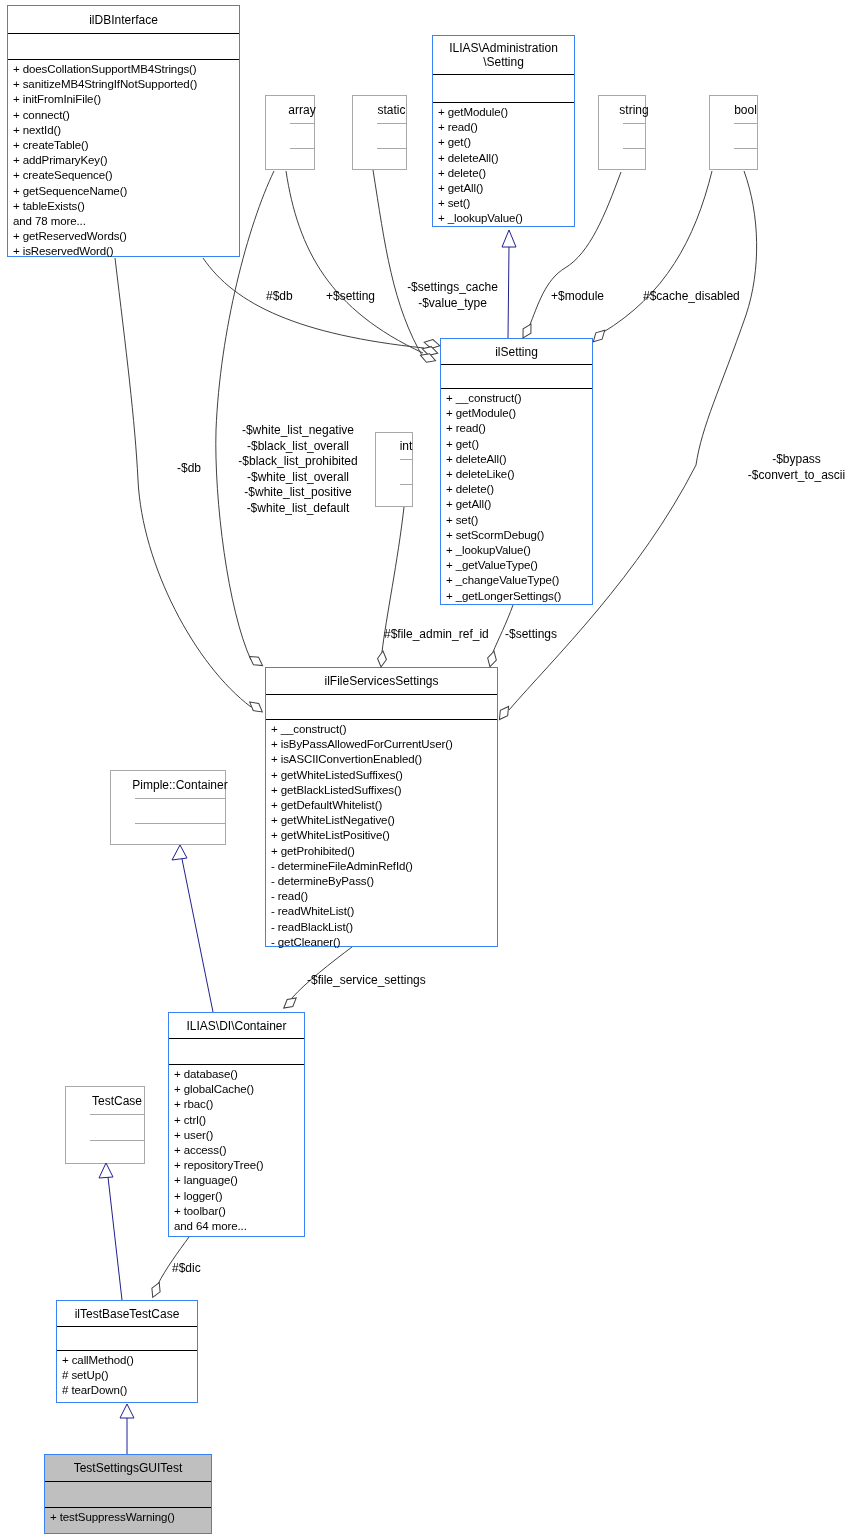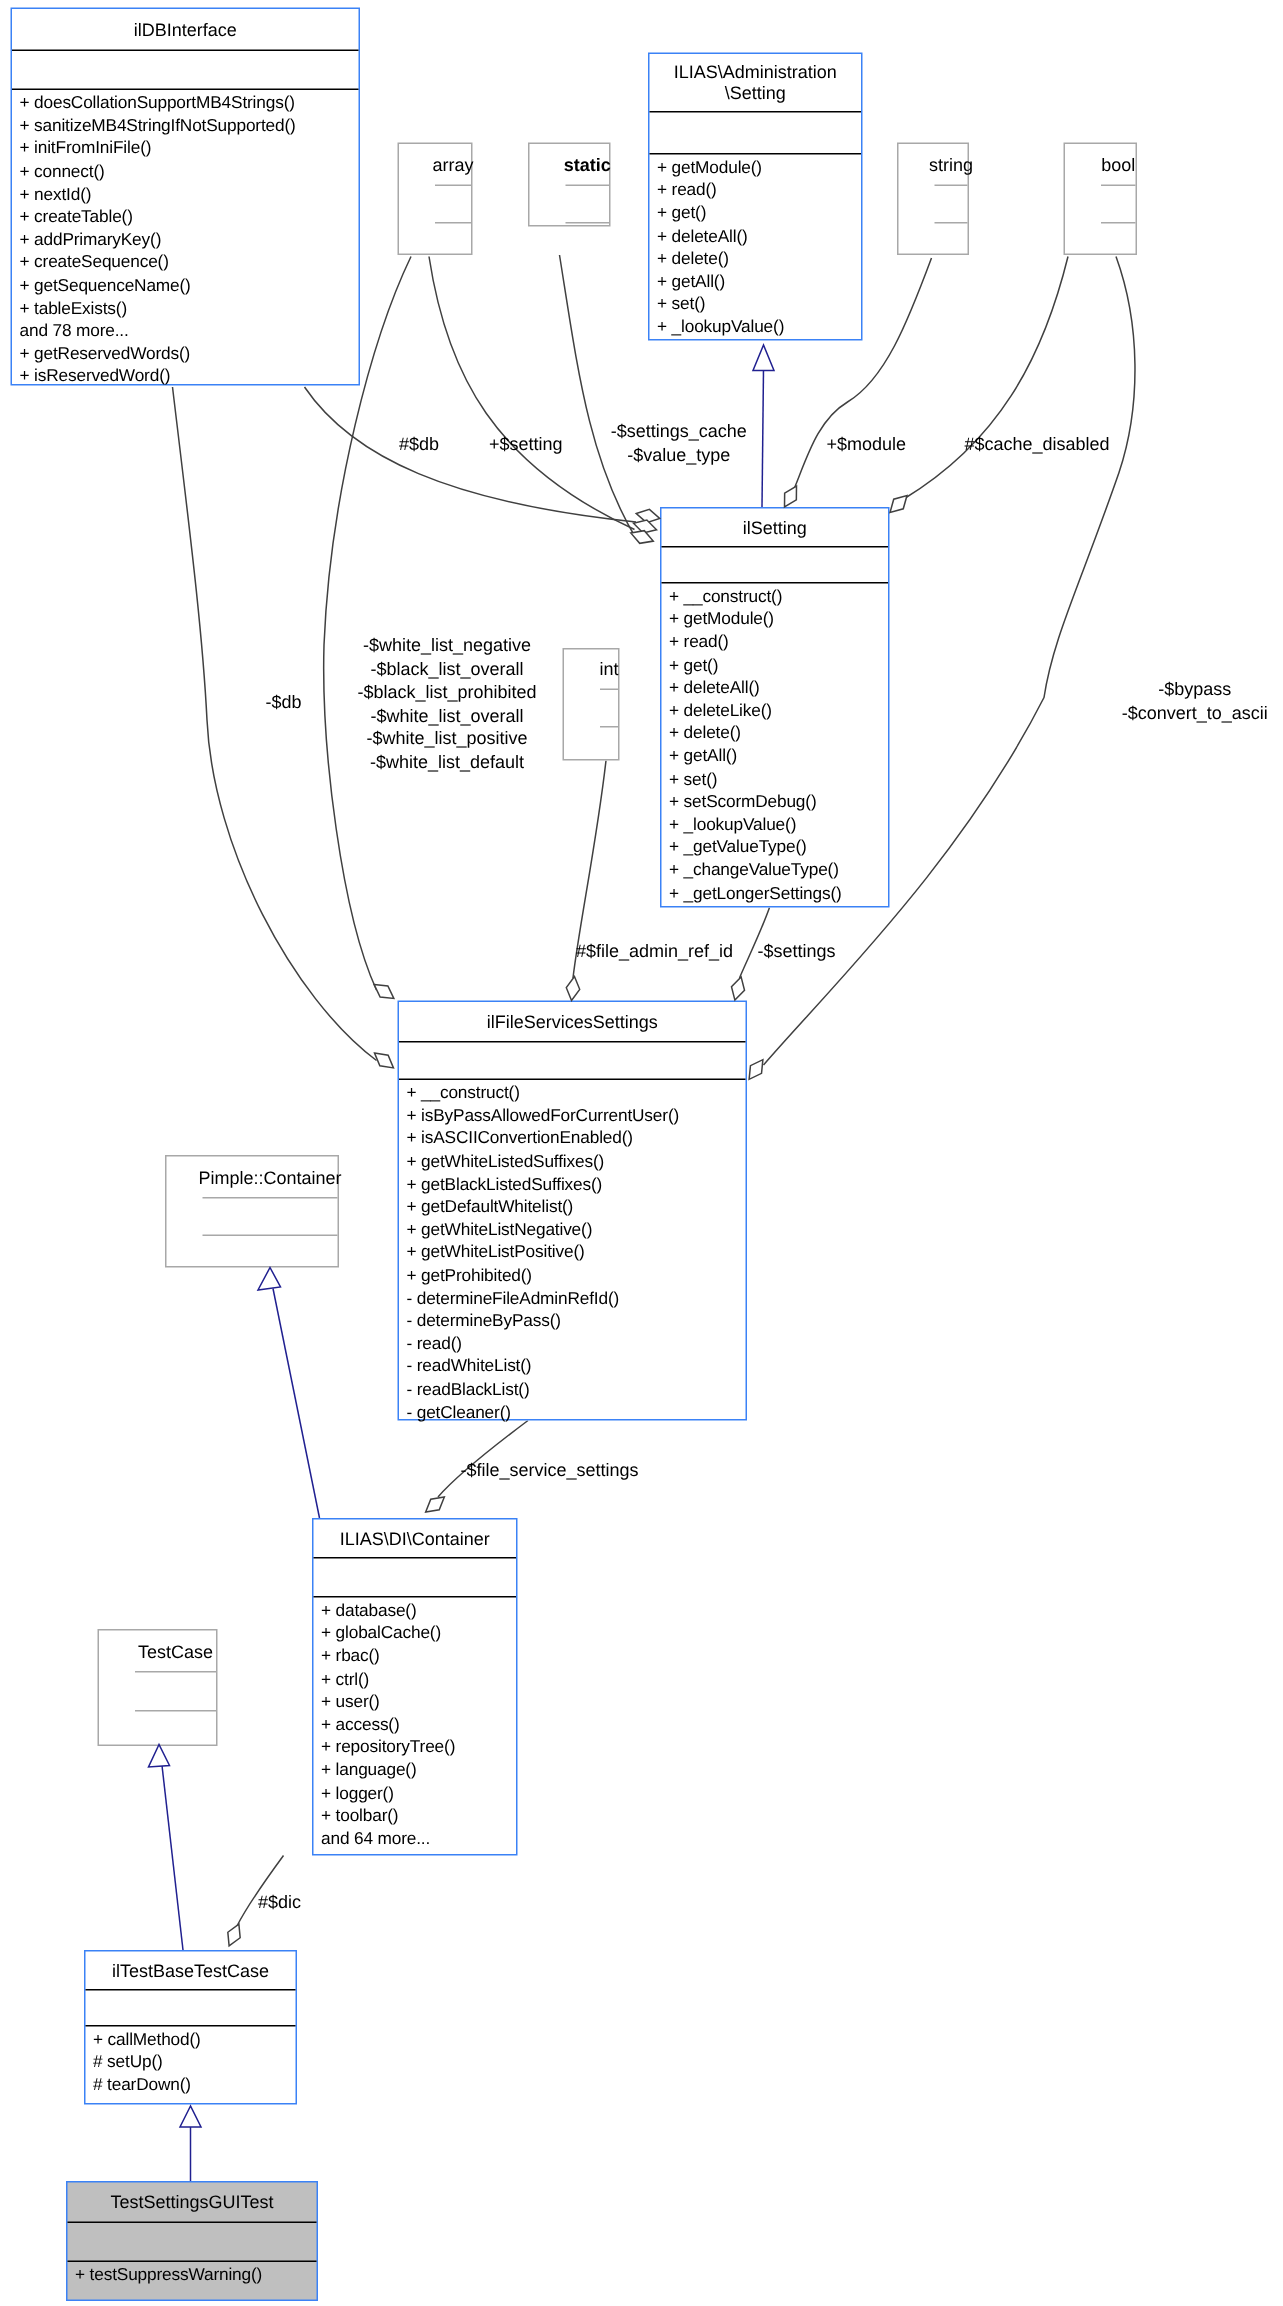--- a/index.html
+++ b/index.html
@@ -81,21 +81,21 @@
 + set()
 + _lookupValue()</div>
   </div>
 
   <div class="cls ext" style="left:265px;top:95px;width:50px;height:75px;">
     <div class="ttl" style="height:27px;">array</div>
     <div class="att" style="height:24px;"></div>
     <div class="mem"></div>
   </div>
 
-  <div class="cls ext" style="left:352px;top:95px;width:55px;height:56px;font-weight:bold;">
+  <div class="cls ext" style="left:352px;top:95px;width:55px;height:75px;">
     <div class="ttl" style="height:27px;">static</div>
     <div class="att" style="height:24px;"></div>
     <div class="mem"></div>
   </div>
 
   <div class="cls ext" style="left:598px;top:95px;width:48px;height:75px;">
     <div class="ttl" style="height:27px;">string</div>
     <div class="att" style="height:24px;"></div>
     <div class="mem"></div>
   </div>
@@ -150,21 +150,21 @@
 - readBlackList()
 - getCleaner()</div>
   </div>
 
   <div class="cls ext" style="left:110px;top:770px;width:116px;height:75px;">
     <div class="ttl" style="height:27px;">Pimple::Container</div>
     <div class="att" style="height:24px;"></div>
     <div class="mem"></div>
   </div>
 
-  <div class="cls" style="left:168px;top:1012px;width:137px;height:225px;margin-left:40px;">
+  <div class="cls" style="left:168px;top:1012px;width:137px;height:225px;">
     <div class="ttl" style="height:25px;">ILIAS\DI\Container</div>
     <div class="att" style="height:25px;"></div>
     <div class="mem">+ database()
 + globalCache()
 + rbac()
 + ctrl()
 + user()
 + access()
 + repositoryTree()
 + language()

